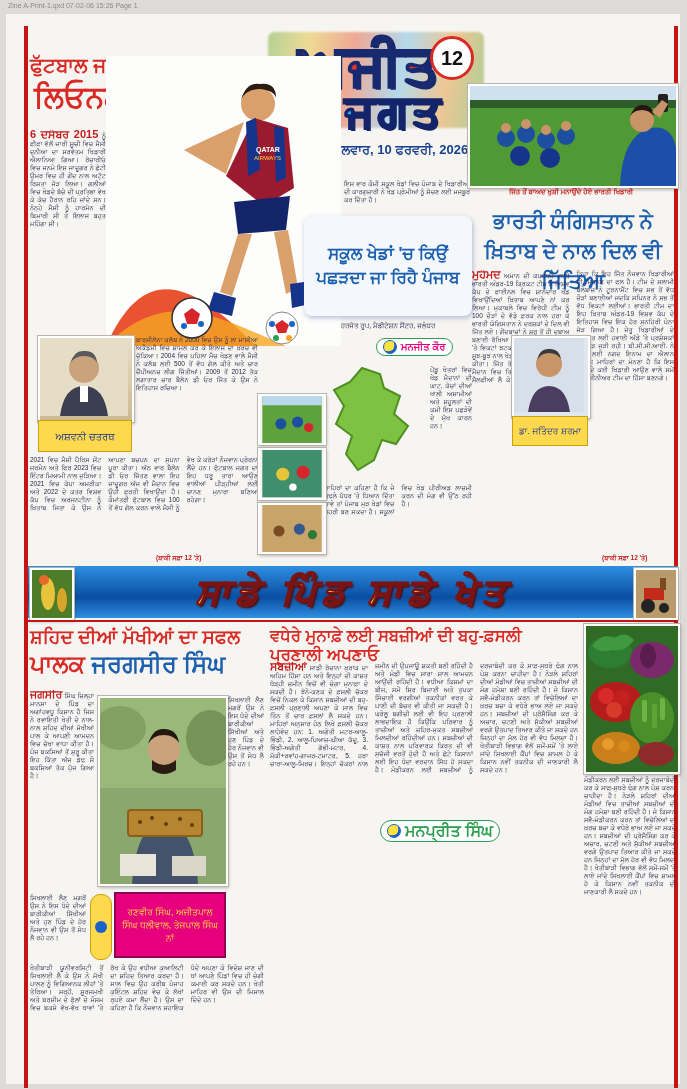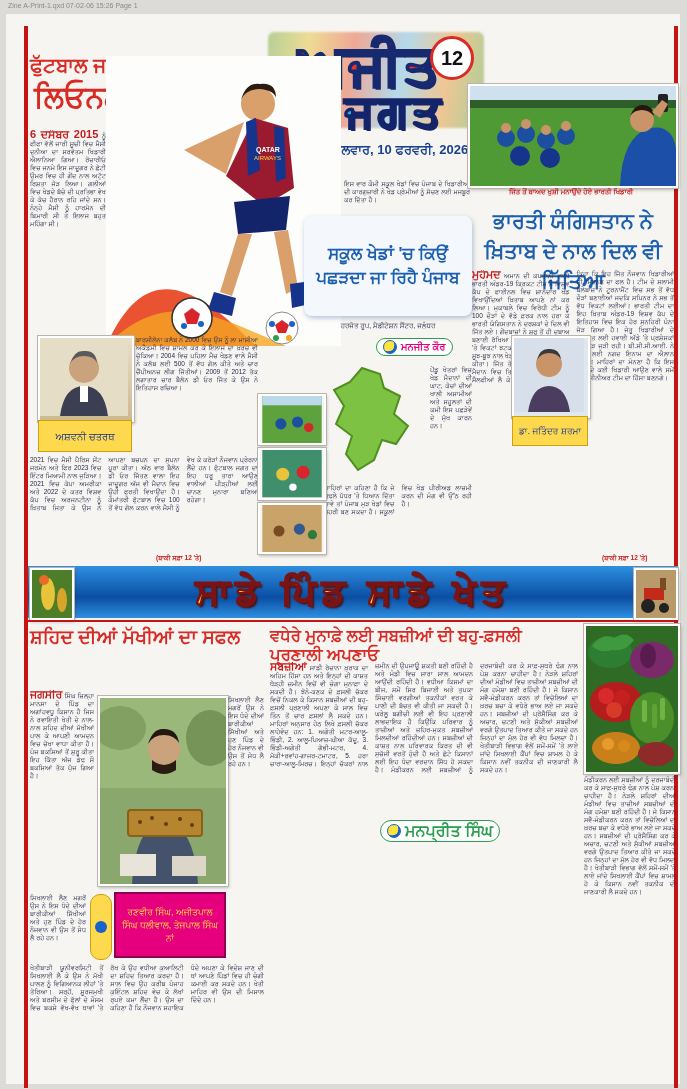--- a/index.html
+++ b/index.html
@@ -170,39 +170,43 @@
       <svg width="70" height="74" viewBox="0 0 70 74">
           <rect width="70" height="74" fill="#d7e0ea"></rect>
           <circle cx="35" cy="26" r="13" fill="#c89468"></circle>
           <path d="M23,22 q3,-12 12,-11 q10,-1 12,10 q-4,-6 -12,-6 q-8,0 -12,7 Z" fill="#3a3a3c"></path>
           <path d="M14,74 q4,-26 21,-26 q17,0 21,26 Z" fill="#4a3d60"></path>
         </svg>
     </div>
     <div class="abs yellow-cap" style="left:506px;top:402px;width:74px;height:28px;z-index:4;font-size:9px;">ਡਾ. ਜਤਿੰਦਰ ਸ਼ਰਮਾ</div>
     <div class="abs" style="left:596px;top:540px;font-size:6.5px;color:#c41d1d;font-weight:bold;">(ਬਾਕੀ ਸਫ਼ਾ 12 'ਤੇ)</div>
 
-    <div class="abs" style="left:22px;top:552px;width:650px;height:52px;background:linear-gradient(180deg,#2e8fe0,#0a4ea3 60%,#2e8fe0);display:flex;align-items:center;justify-content:center;">
+    <div class="abs" style="left:22px;top:552px;width:650px;height:52px;background:linear-gradient(180deg,#2e8fe0,#0a4ea3 60%,#2e8fe0);display:flex;align-items:center;justify-content:center;font-style:italic;">
       <span class="banner-text">ਸਾਡੇ ਪਿੰਡ ਸਾਡੇ ਖੇਤ</span>
     </div>
     <svg class="abs photo-frame" style="left:24px;top:554px;" width="40" height="48" viewBox="0 0 40 48">
         <rect width="40" height="48" fill="#4e7d2a"></rect>
         <ellipse cx="16" cy="24" rx="7" ry="16" fill="#e8c43a"></ellipse>
         <ellipse cx="30" cy="30" rx="5" ry="12" fill="#d8a52b"></ellipse>
         <circle cx="12" cy="10" r="5" fill="#e86a2a"></circle>
       </svg>
     <svg class="abs photo-frame" style="left:628px;top:554px;" width="40" height="48" viewBox="0 0 40 48">
         <rect width="40" height="48" fill="#b99a6a"></rect>
         <rect x="8" y="18" width="20" height="12" fill="#c42a1a"></rect>
         <circle cx="12" cy="36" r="7" fill="#222"></circle>
         <circle cx="28" cy="38" r="5" fill="#222"></circle>
         <rect x="24" y="8" width="6" height="12" fill="#7a4a22"></rect>
       </svg>
     <div class="abs" style="left:22px;top:606px;width:650px;height:2px;background:#c41414;"></div>
 
     <div class="abs red-head" style="left:24px;top:612px;font-size:19px;">ਸ਼ਹਿਦ ਦੀਆਂ ਮੱਖੀਆਂ ਦਾ ਸਫਲ</div>
+    <div class="abs" style="left:24px;top:636px;font-size:24px;font-weight:bold;">
+      <span style="color:#d92b26;">ਪਾਲਕ</span>
+      <span style="color:#1b5fae;">ਜਰਗਸੀਰ ਸਿੰਘ</span>
+    </div>
 
     <div class="abs t6" style="left:24px;top:676px;width:64px;height:200px;">
       <span class="lead">ਜਗਸੀਰ</span>
       <span>ਸਿੰਘ ਜ਼ਿਲ੍ਹਾ ਮਾਨਸਾ ਦੇ ਪਿੰਡ ਦਾ ਅਗਾਂਹਵਧੂ ਕਿਸਾਨ ਹੈ ਜਿਸ ਨੇ ਰਵਾਇਤੀ ਖੇਤੀ ਦੇ ਨਾਲ-ਨਾਲ ਸ਼ਹਿਦ ਦੀਆਂ ਮੱਖੀਆਂ ਪਾਲ ਕੇ ਆਪਣੀ ਆਮਦਨ ਵਿਚ ਚੋਖਾ ਵਾਧਾ ਕੀਤਾ ਹੈ। ਪੰਜ ਬਕਸਿਆਂ ਤੋਂ ਸ਼ੁਰੂ ਕੀਤਾ ਇਹ ਕਿੱਤਾ ਅੱਜ ਡੇਢ ਸੌ ਬਕਸਿਆਂ ਤੱਕ ਪੁੱਜ ਗਿਆ ਹੈ।</span>
     </div>
 
     <svg class="abs photo-frame" style="left:92px;top:682px;" width="126" height="186" viewBox="0 0 126 186">
       <rect width="126" height="186" fill="#8aa86e"></rect>
       <rect width="126" height="90" fill="#9ab87a"></rect>
       <ellipse cx="20" cy="30" rx="26" ry="22" fill="#7d9a5e" opacity=".8"></ellipse>

